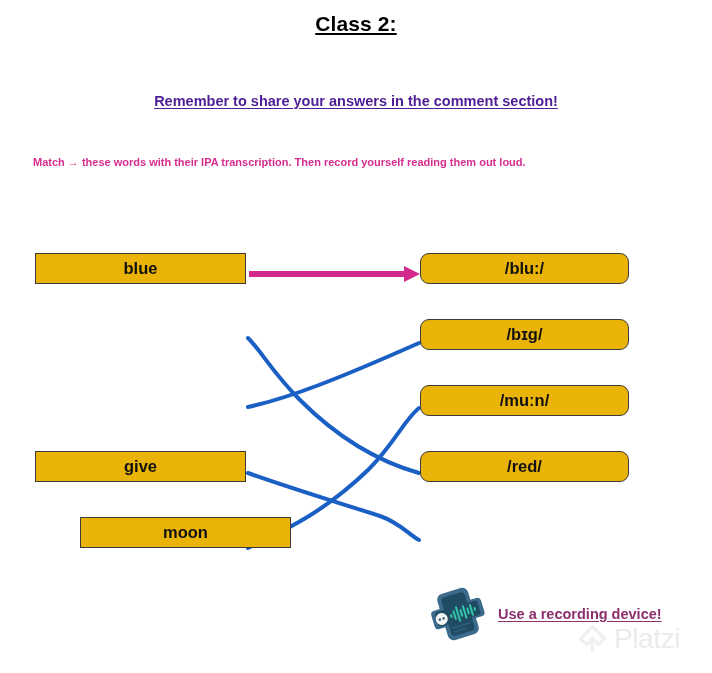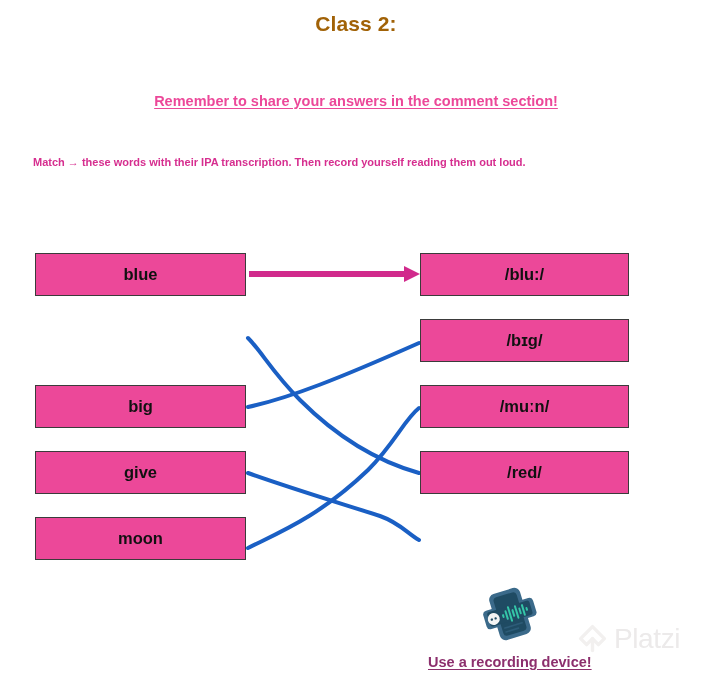--- a/index.html
+++ b/index.html
@@ -18,34 +18,35 @@
 
   
   .title-block {
     position: absolute;
     left: 0;
     top: 8px;
     width: 712px;
     text-align: center;
   }
   .title-line {
-    color: #a16207;
+    color: #000000;
     font-size: 21px;
     font-weight: bold;
     line-height: 31px;
     letter-spacing: 0.1px;
+    text-decoration: underline;
   }
 
   .share-link {
     position: absolute;
     left: 0;
     top: 93px;
     width: 712px;
     text-align: center;
-    color: #ec4899;
+    color: #4c1d95;
     font-size: 14.5px;
     font-weight: bold;
     text-decoration: underline;
     text-underline-offset: 2px;
     cursor: pointer;
   }
 
   .instructions {
     position: absolute;
     left: 33px;
@@ -69,49 +70,48 @@
     position: absolute;
     left: 0;
     top: 0;
     width: 712px;
     height: 673px;
     pointer-events: none;
   }
 
   .m-box {
     position: absolute;
-    height: 43px;
+    height: 31px;
     box-sizing: border-box;
     border: 1.6px solid #3b3b3b;
-    background: #ec4899;
+    background: #eab308;
     display: flex;
     align-items: center;
     justify-content: center;
     font-size: 16.5px;
     font-weight: bold;
     color: #111111;
   }
   .m-box.left  { left: 35px;  width: 211px; }
-  .m-box.right { left: 420px; width: 209px; }
+  .m-box.right { left: 420px; width: 209px; border-radius: 9px; }
 
   .r1 { top: 253px; }
   .r2 { top: 319px; }
   .r3 { top: 385px; }
   .r4 { top: 451px; text-align: center; }
-  .r5 { top: 517px; }
+  .r5 { top: 517px; margin-left: 45px; }
 
   
   .recorder-note {
     position: absolute;
     left: 428px;
     top: 584px;
     display: flex;
     align-items: center;
     gap: 10px;
-    flex-direction: column;
   }
   .rec-icon {
     width: 60px;
     height: 60px;
     flex: none;
   }
   .rec-link {
     color: #8c2f6d;
     font-size: 14.5px;
     font-weight: bold;
@@ -163,21 +163,20 @@
     <path d="M 248 338 C 262 352, 272 372, 300 400 C 340 440, 380 462, 419 473" fill="none" stroke="#1a5fc4" stroke-width="4" stroke-linecap="round"></path>
 
     <path d="M 248 407 C 290 398, 340 378, 419 343" fill="none" stroke="#1a5fc4" stroke-width="4" stroke-linecap="round"></path>
 
     <path d="M 248 473 C 290 488, 330 500, 380 516 C 400 523, 408 534, 419 540" fill="none" stroke="#1a5fc4" stroke-width="4" stroke-linecap="round"></path>
 
     <path d="M 248 548 C 280 532, 320 516, 368 470 C 395 443, 404 420, 419 408" fill="none" stroke="#1a5fc4" stroke-width="4" stroke-linecap="round"></path>
   </svg>
 
   <div class="m-box left r1">blue</div>
-  <div class="m-box left r3">big</div>
   <div class="m-box left r4">give</div>
   <div class="m-box left r5">moon</div>
 
   <div class="m-box right r1">/blu:/</div>
   <div class="m-box right r3">/muːn/</div>
   <div class="m-box right r2">/bɪg/</div>
   <div class="m-box right r4">/red/</div>
 </div>
 
 <div class="recorder-note">

